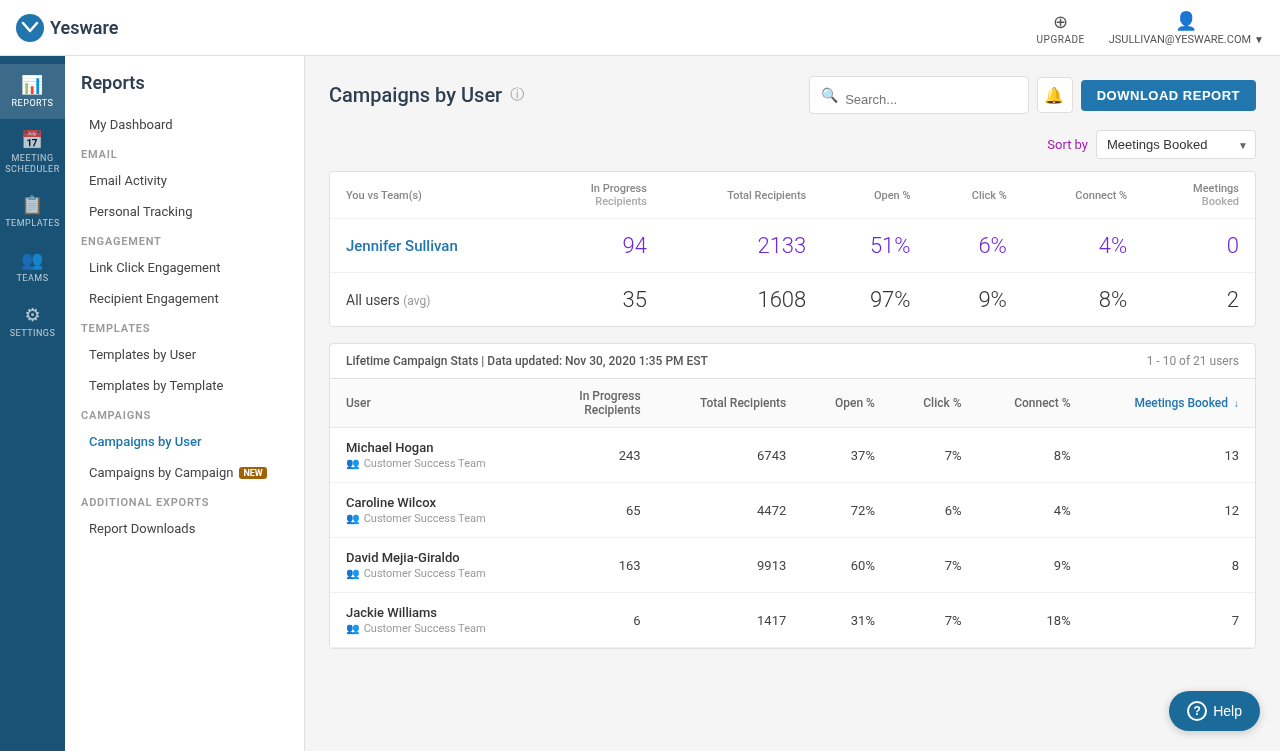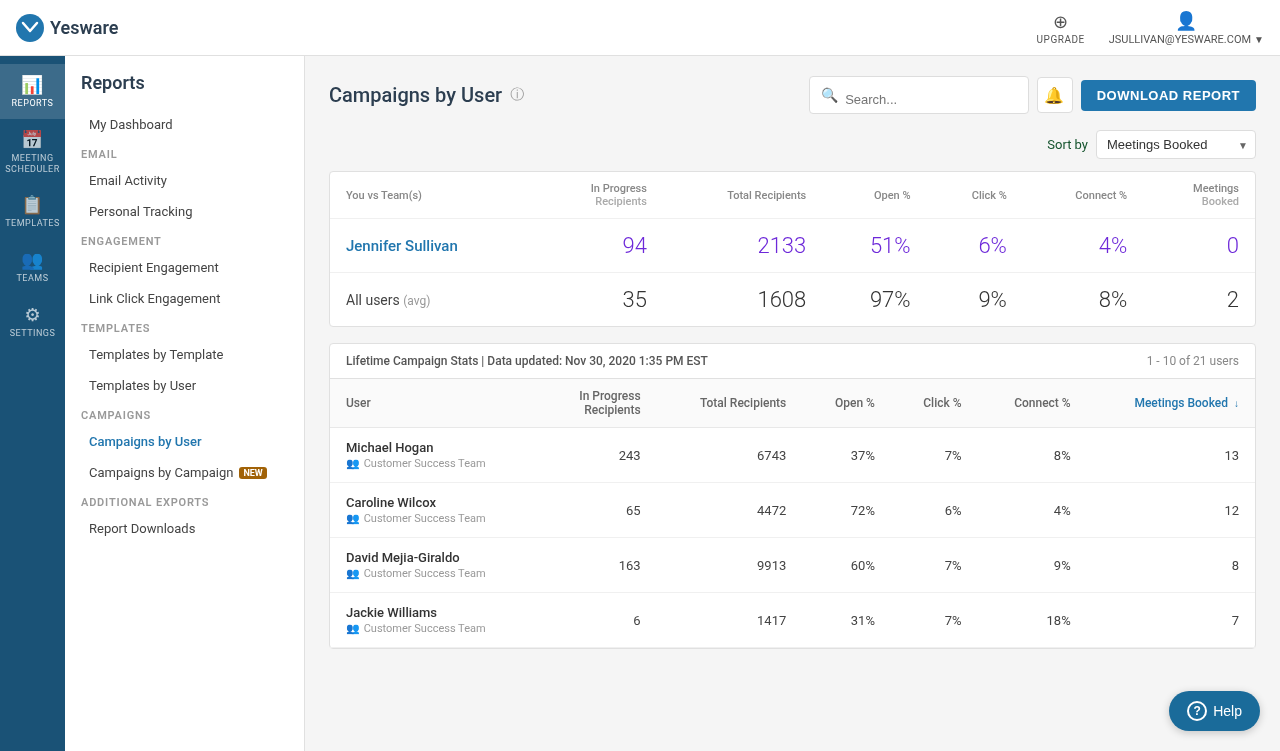--- a/index.html
+++ b/index.html
@@ -75,21 +75,21 @@
       cursor: pointer; font-size: 16px; color: #555;
     }
     .download-btn {
       background: #2176ae; color: #fff; border: none; border-radius: 4px;
       padding: 8px 16px; font-size: 13px; font-weight: 600; cursor: pointer;
       text-transform: uppercase; letter-spacing: 0.5px;
     }
 
     
     .sort-row { display: flex; justify-content: flex-end; align-items: center; gap: 8px; margin-bottom: 12px; }
-    .sort-label { font-size: 13px; color: #14532d; }
+    .sort-label { font-size: 13px; color: #a21caf; }
     .sort-select {
       border: 1px solid #ddd; border-radius: 4px; padding: 6px 28px 6px 10px;
       font-size: 13px; color: #333; background: #fff; cursor: pointer;
       appearance: none; -webkit-appearance: none; min-width: 160px;
     }
     .sort-select-wrapper { position: relative; }
     .sort-select-wrapper::after { content: '▼'; position: absolute; right: 8px; top: 50%; transform: translateY(-50%); font-size: 10px; color: #666; pointer-events: none; }
 
     
     .stats-card { background: #fff; border: 1px solid #e0e0e0; border-radius: 4px; margin-bottom: 16px; }
@@ -193,32 +193,32 @@
     <div class="left-nav-section">EMAIL</div>
     <div class="left-nav-item">
       <span>Email Activity</span>
     </div>
     <div class="left-nav-item">
       <span>Personal Tracking</span>
     </div>
 
     <div class="left-nav-section">ENGAGEMENT</div>
     <div class="left-nav-item">
+      <span>Link Click Engagement</span>
+    </div>
+    <div class="left-nav-item">
       <span>Recipient Engagement</span>
     </div>
-    <div class="left-nav-item">
-      <span>Link Click Engagement</span>
-    </div>
 
     <div class="left-nav-section">TEMPLATES</div>
     <div class="left-nav-item">
+      <span>Templates by User</span>
+    </div>
+    <div class="left-nav-item">
       <span>Templates by Template</span>
-    </div>
-    <div class="left-nav-item">
-      <span>Templates by User</span>
     </div>
 
     <div class="left-nav-section">CAMPAIGNS</div>
     <div class="left-nav-item active">
       <span>Campaigns by User</span>
     </div>
     <div class="left-nav-item">
       <span>Campaigns by Campaign</span>
       <span class="new-badge">NEW</span>
     </div>

